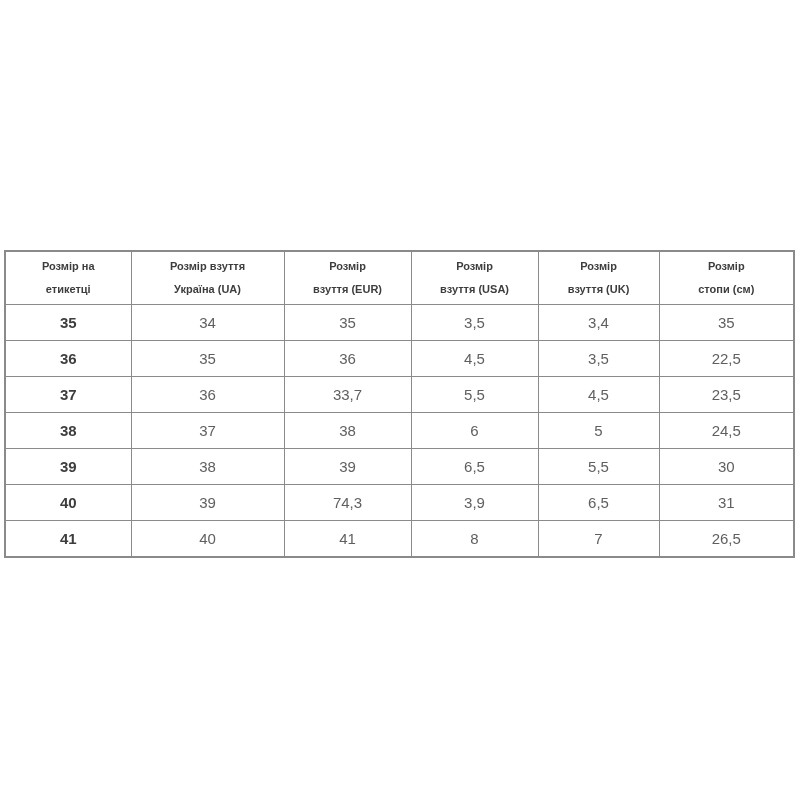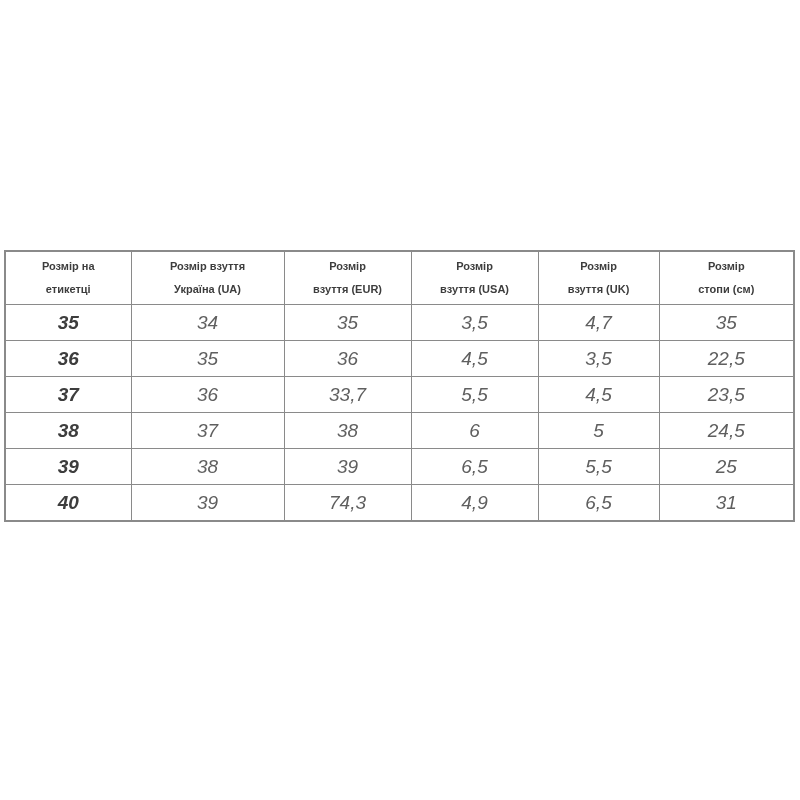--- a/index.html
+++ b/index.html
@@ -40,24 +40,23 @@
   table.size-table th {
     height: 52px;
     font-size: 11px;
     font-weight: bold;
     color: #3d3d3d;
     white-space: pre-line;
     line-height: 23px;
   }
   table.size-table td {
     height: 35px;
-    font-size: 19px;
+    font-size: 15px;
     font-weight: normal;
     color: #5f5f5f;
-    font-style: italic;
   }
   table.size-table td.rowlabel {
     font-weight: bold;
     color: #3d3d3d;
   }
 </style>
 </head>
 <body>
 
 <div class="canvas">
@@ -86,21 +85,21 @@
           <th>Розмір
 стопи (см)</th>
         </tr>
       </thead>
       <tbody>
         <tr>
           <td class="rowlabel">35</td>
           <td>34</td>
           <td>35</td>
           <td>3,5</td>
-          <td>4,7</td>
+          <td>3,4</td>
           <td>35</td>
         </tr>
         <tr>
           <td class="rowlabel">36</td>
           <td>35</td>
           <td>36</td>
           <td>4,5</td>
           <td>3,5</td>
           <td>22,5</td>
         </tr>
@@ -119,26 +118,34 @@
           <td>6</td>
           <td>5</td>
           <td>24,5</td>
         </tr>
         <tr>
           <td class="rowlabel">39</td>
           <td>38</td>
           <td>39</td>
           <td>6,5</td>
           <td>5,5</td>
-          <td>25</td>
+          <td>30</td>
         </tr>
         <tr>
           <td class="rowlabel">40</td>
           <td>39</td>
           <td>74,3</td>
-          <td>4,9</td>
+          <td>3,9</td>
           <td>6,5</td>
           <td>31</td>
+        </tr>
+        <tr>
+          <td class="rowlabel">41</td>
+          <td>40</td>
+          <td>41</td>
+          <td>8</td>
+          <td>7</td>
+          <td>26,5</td>
         </tr>
       </tbody>
     </table>
   </div>
 </div>
 
 </body></html>

